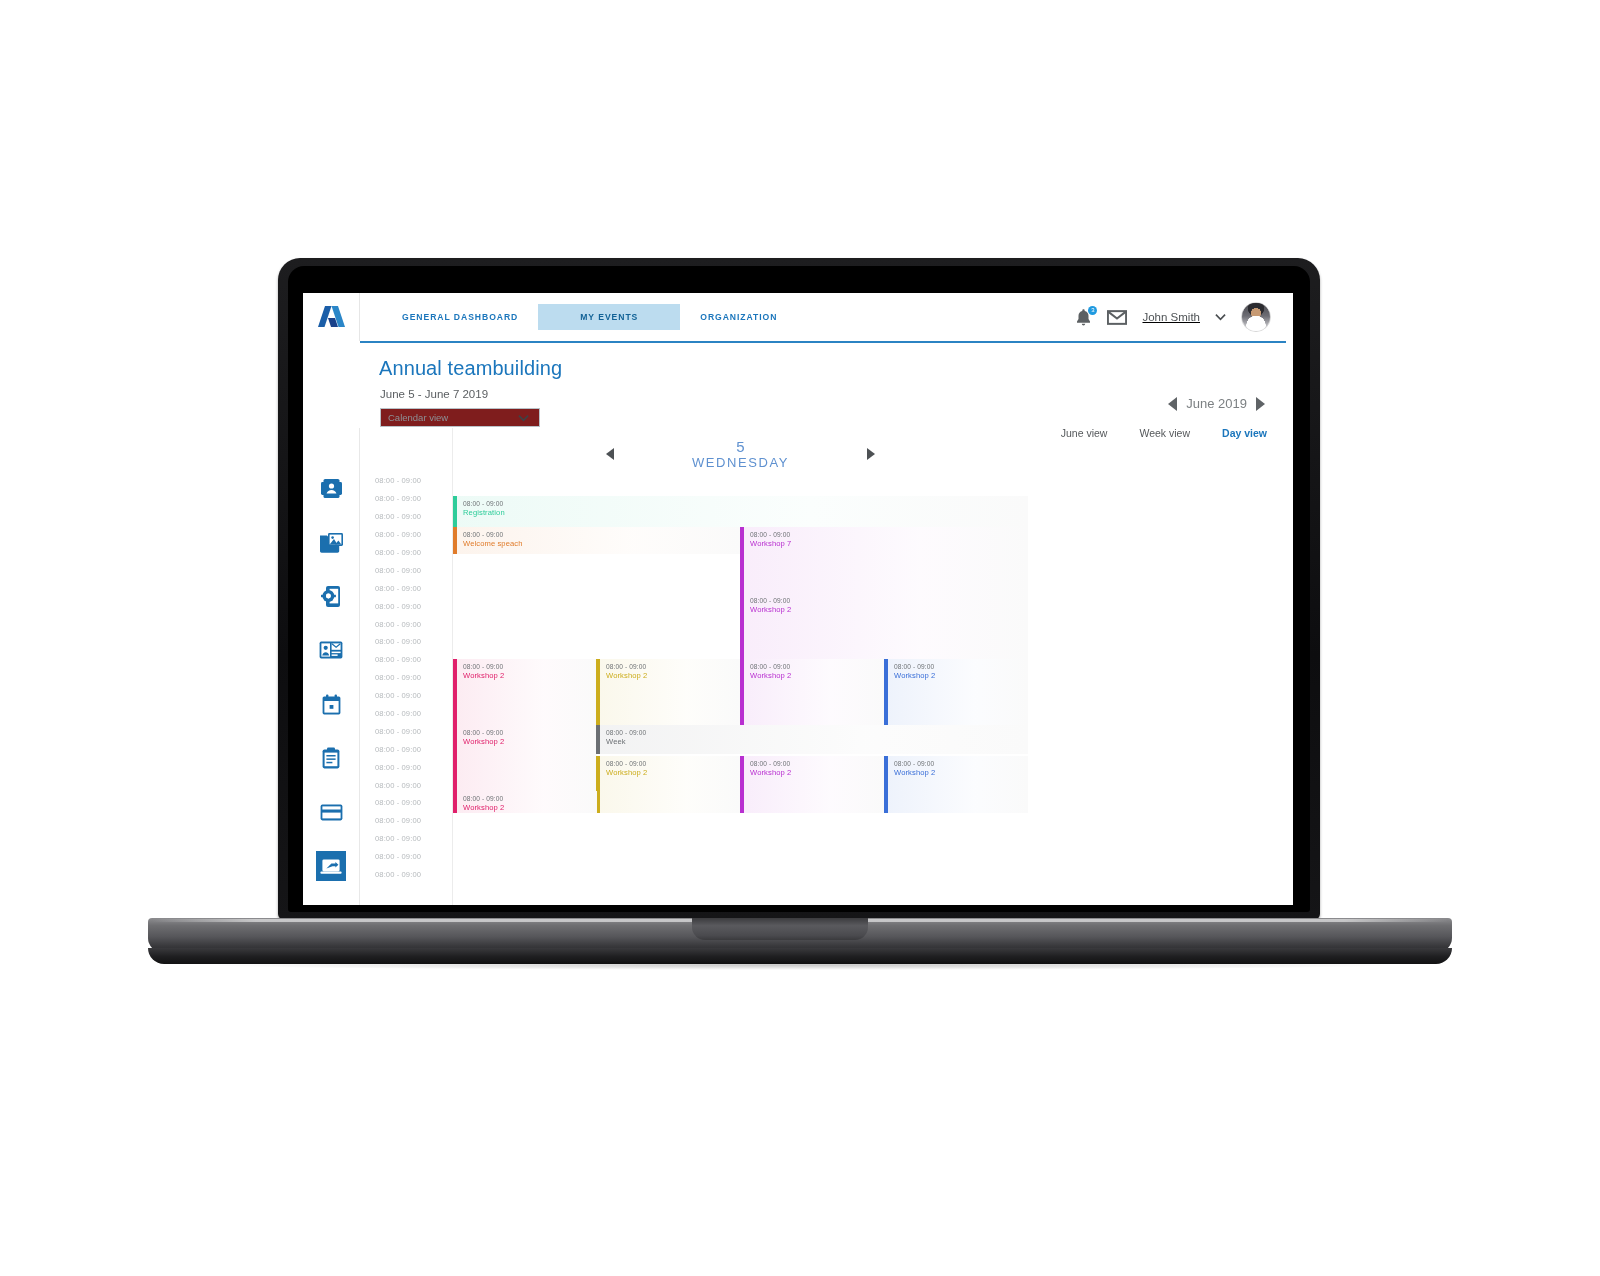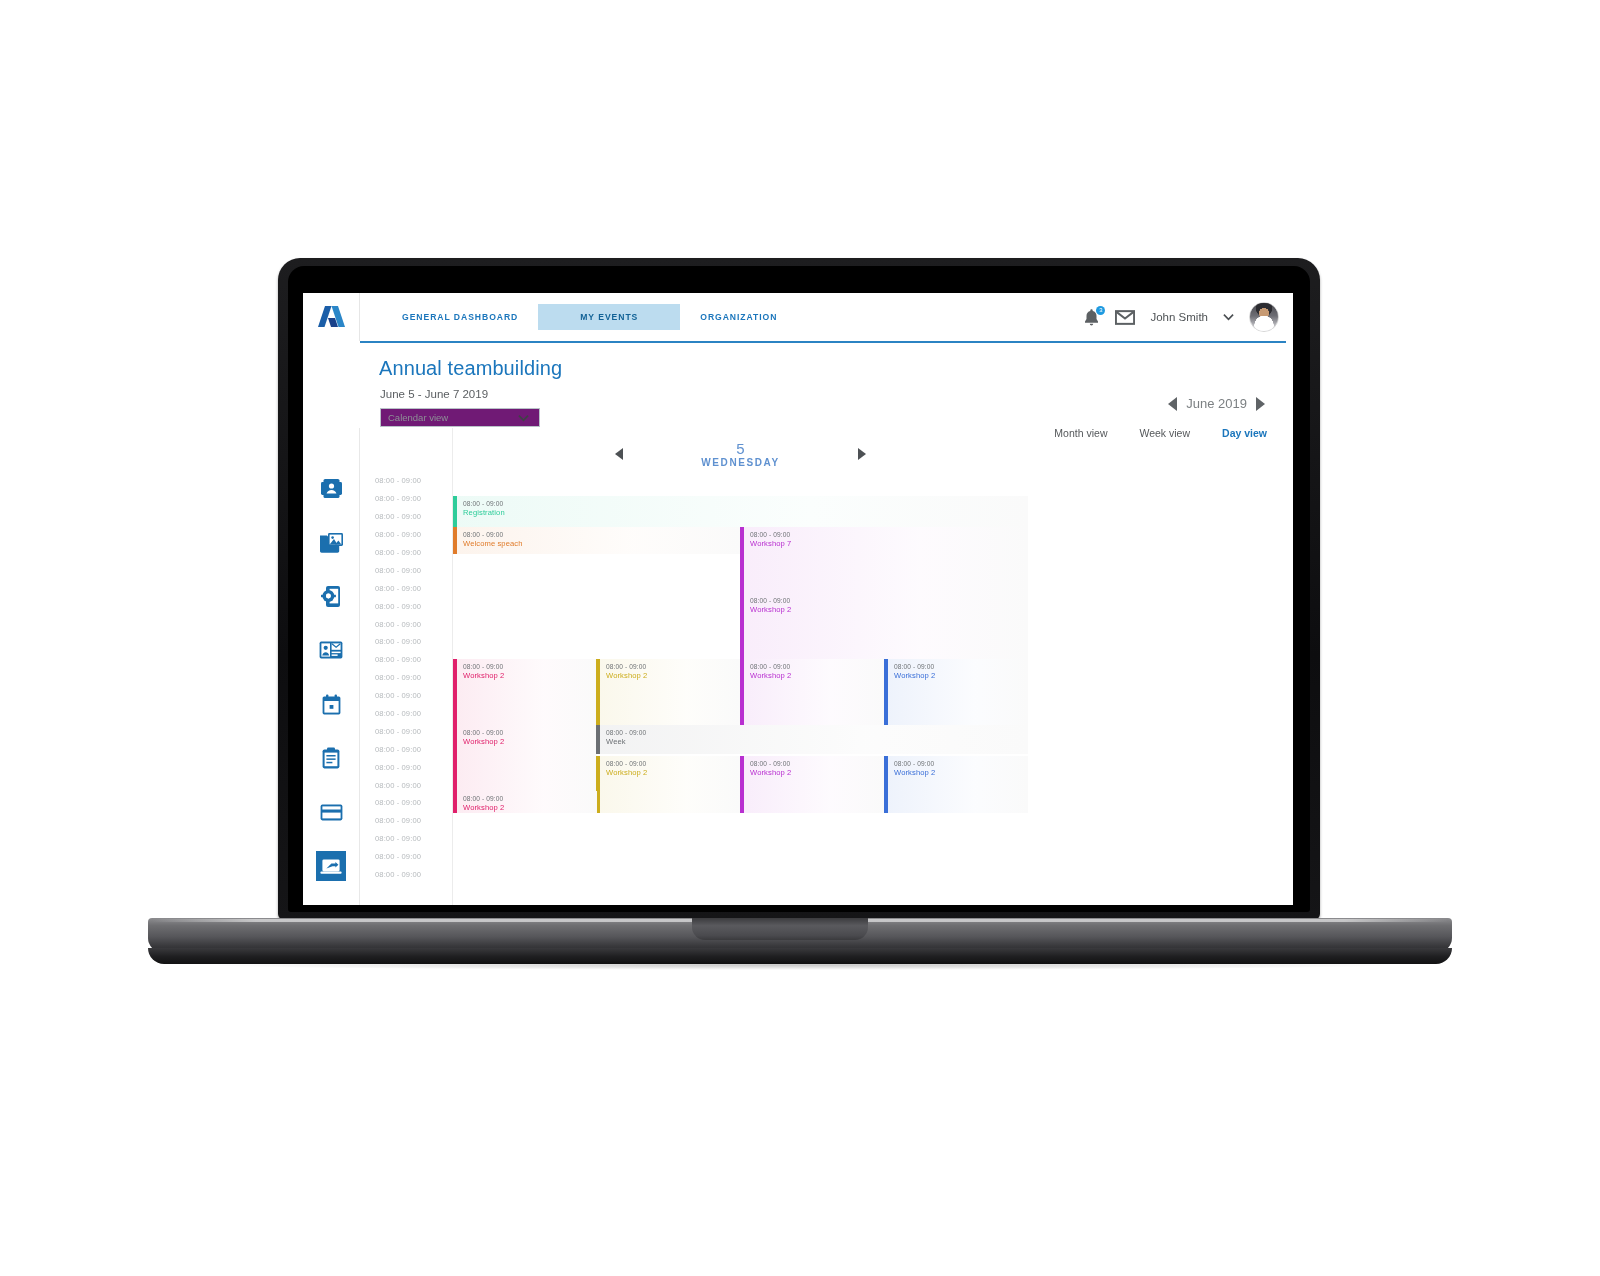--- a/index.html
+++ b/index.html
@@ -90,21 +90,21 @@
   .nav-tab {
     font-size: 8.6px; letter-spacing: .95px; font-weight: bold;
     color: #1b76bc; padding: 8px 20px; height: 26px;
     display: flex; align-items: center; justify-content: center;
     white-space: nowrap; cursor: pointer;
   }
   .nav-tab.active { background: #bcdcef; color: #126296; min-width: 142px; }
 
   .header-right {
     margin-left: auto; display: flex; align-items: center;
-    height: 48px; padding-right: 14px; gap: 15px;
+    height: 48px; padding-right: 22px; gap: 15px; text-decoration: underline;
   }
   .bell-wrap { position: relative; width: 17px; height: 19px; cursor:pointer;}
   .badge {
     position: absolute; right: -5px; top: -2px;
     background: #1f9ae0; color: #fff;
     font-size: 6px; line-height: 9px; min-width: 9px; height: 9px;
     border-radius: 5px; text-align: center; padding: 0 1px;
     font-family: "Liberation Sans", sans-serif;
   }
   .mail-icon { width: 20px; height: 15px; cursor: pointer; }
@@ -134,21 +134,21 @@
     font-size: 20px; color: #1b76bc; font-weight: normal;
     letter-spacing: .1px;
   }
   .page-sub {
     position: absolute; left: 77px; top: 95px;
     font-size: 11.5px; color: #5a5e61;
   }
   .view-select {
     position: absolute; left: 77px; top: 115px;
     width: 160px; height: 19px;
-    border: 1px solid #b9c2c8; background: #701a75;
+    border: 1px solid #b9c2c8; background: #7f1d1d;
     display: flex; align-items: center; cursor: pointer;
   }
   .view-select span {
     font-size: 9.5px; color: #8d9196; padding-left: 7px;
   }
   .view-select .sel-chev { margin-left: auto; margin-right: 10px; width: 11px; height: 8px; }
 
   .month-nav {
     position: absolute; right: 28px; top: 103px;
     display: flex; align-items: center; gap: 9px;
@@ -198,21 +198,21 @@
     width: 575px; height: 477px;
     border-left: 1px solid #ececec;
   }
   .day-head {
     position: absolute; left: 0; top: 0;
     width: 575px; height: 52px;
     display: flex; align-items: center; justify-content: center; gap: 78px;
   }
   .day-head-c { text-align: center; }
   .day-num { font-size: 15px; color: #5f91d0; line-height: 17px; }
-  .day-name { font-size: 10px; color: #5f91d0; letter-spacing: 1.6px; font-weight: bold; }
+  .day-name { font-size: 13px; color: #5f91d0; letter-spacing: 1.6px; }
   .tri-sm-l { border-top: 6px solid transparent; border-bottom: 6px solid transparent; border-right: 8px solid #4d5154; }
   .tri-sm-r { border-top: 6px solid transparent; border-bottom: 6px solid transparent; border-left: 8px solid #4d5154; }
 
   .events { position: absolute; left: 0; top: 0; width: 575px; height: 477px; }
   .ev {
     position: absolute;
     border-left-width: 4px; border-left-style: solid;
     background: #fbfbfb;
     padding: 4px 0 0 6px;
     overflow: hidden;
@@ -280,21 +280,21 @@
       </svg>
     </div>
 
     <div class="month-nav">
       <div class="tri tri-l"></div>
       <div class="mlabel">June 2019</div>
       <div class="tri tri-r"></div>
     </div>
 
     <div class="view-switch">
-      <div class="vs-item">Month view</div>
+      <div class="vs-item">June view</div>
       <div class="vs-item">Week view</div>
       <div class="vs-item active">Day view</div>
     </div>
 
     <div class="sidebar">
       <div class="side-icon">
         <svg width="21" height="23" viewBox="0 0 21 23">
           <rect x="2.5" y="2" width="16" height="19" rx="1.6" fill="#1b6fae"></rect>
           <rect x="0" y="5" width="21" height="13" rx="1.4" fill="#1b6fae"></rect>
           <circle cx="10.5" cy="9" r="2.6" fill="#fff"></circle>

